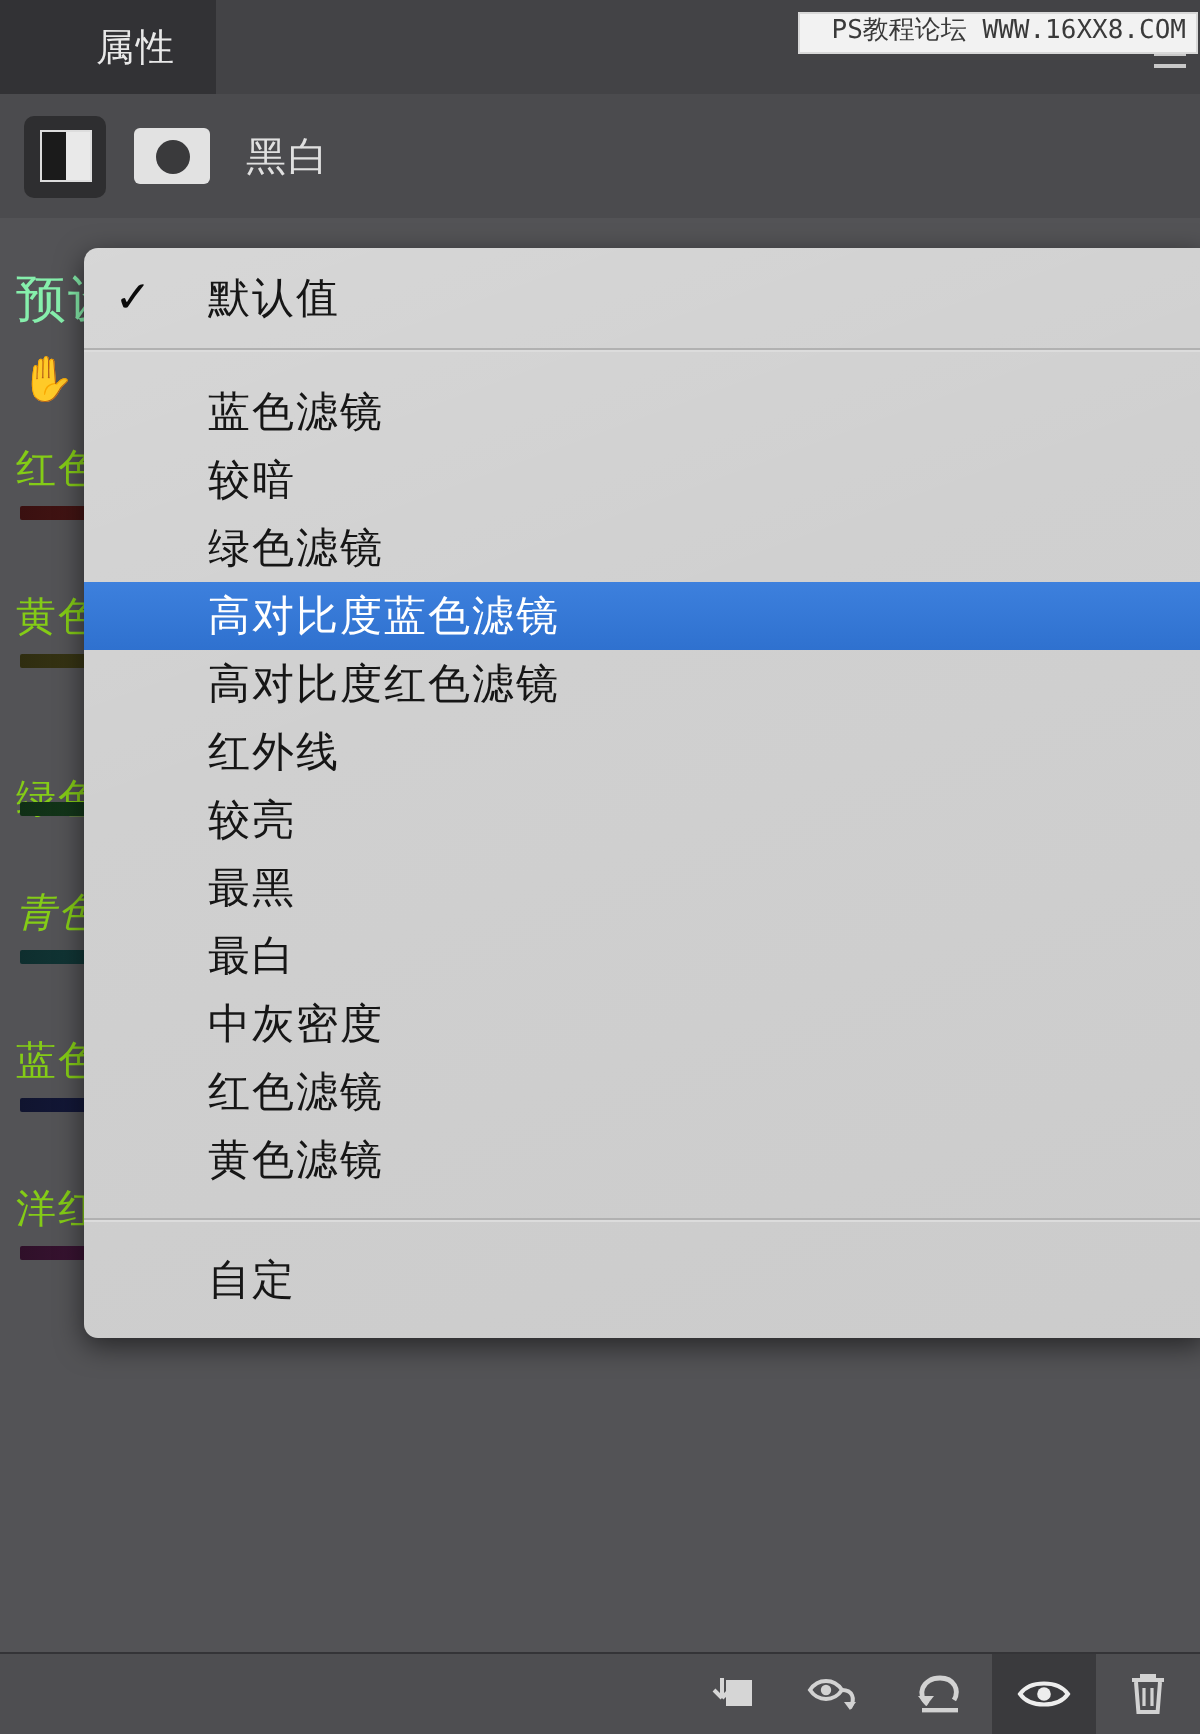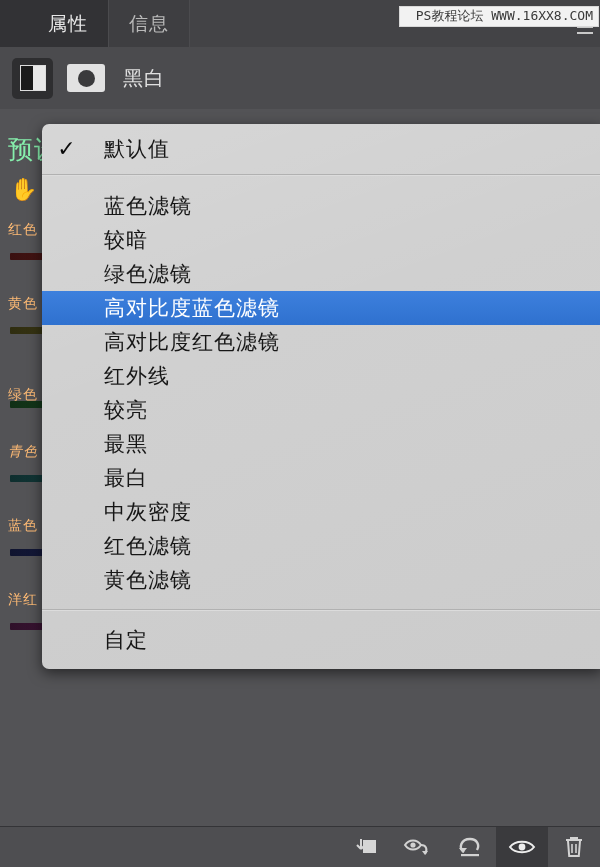--- a/index.html
+++ b/index.html
@@ -167,22 +167,22 @@
     cursor: pointer;
   }
   .slider-group {
     position: absolute;
     left: 0;
     width: 600px;
   }
   .slider-label {
     position: absolute;
     left: 8px;
-    color: #fdba74;
-    font-size: 14px;
+    color: #84cc16;
+    font-size: 20px;
     letter-spacing: 1px;
     white-space: nowrap;
   }
   .slider-track {
     position: absolute;
     left: 10px;
     height: 7px;
     width: 320px;
     border-radius: 1px;
   }
@@ -269,23 +269,20 @@
 </style>
 </head>
 <body>
 
 <div id="app">
 
   <div class="tabbar">
     <div class="tab active">
       <span>属性</span>
     </div>
-    <div class="tab inactive">
-      <span>信息</span>
-    </div>
     <div class="tabbar-filler"></div>
     <div class="panel-menu-btn">
       <span></span>
       <span></span>
       <span></span>
     </div>
   </div>
 
   <div class="watermark">PS教程论坛 WWW.16XX8.COM</div>
 

